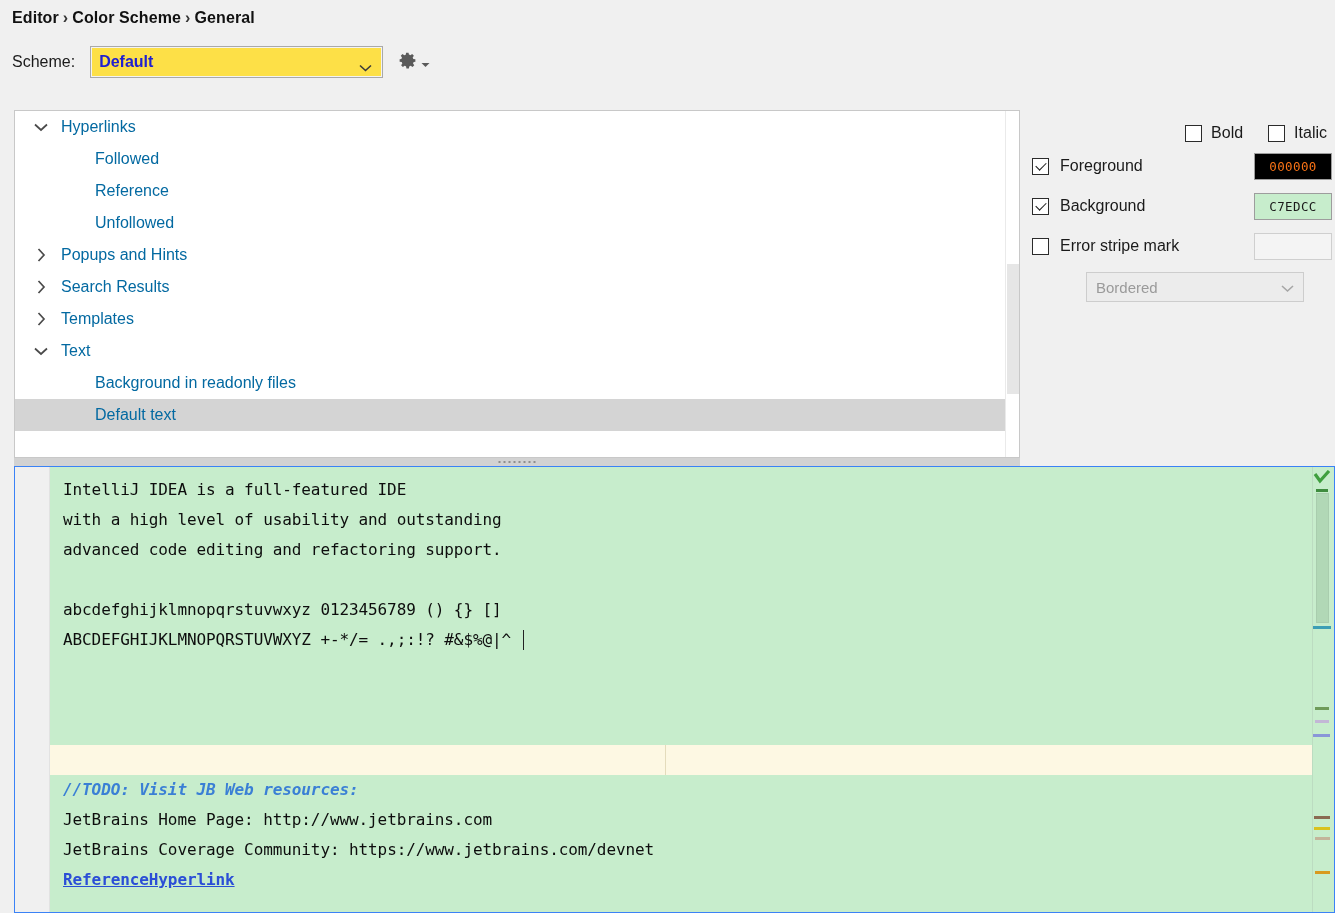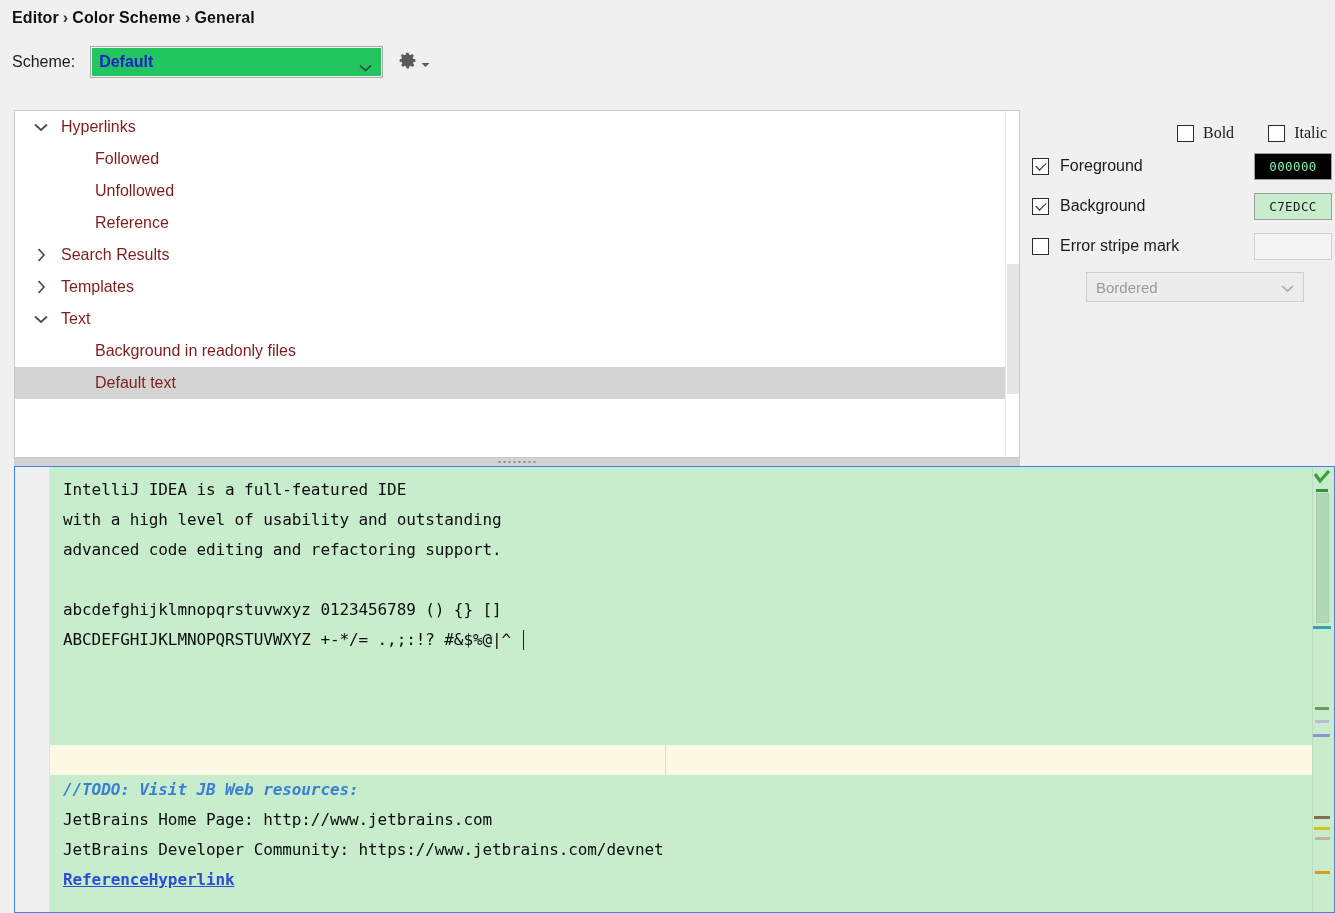--- a/index.html
+++ b/index.html
@@ -23,21 +23,21 @@
   #breadcrumb .sep{ font-weight:bold; padding:0 4px; color:#333; }
 
   
   #scheme-row{
     position:absolute; left:12px; top:46px;
     display:flex; align-items:center;
   }
   #scheme-label{ font-size:16px; color:#1a1a1a; margin-right:15px; }
   #scheme-combo{
     width:293px; height:32px;
-    background:#22c55e;
+    background:#fde047;
     border:1px solid #a9a9a9;
     box-shadow: inset 0 0 0 1px #f3f3f3;
     display:flex; align-items:center;
     padding:0 8px;
     position:relative;
   }
   #scheme-combo-value{
     color:#2020d0; font-weight:bold; font-size:16px;
   }
   #scheme-combo .chev{
@@ -51,21 +51,21 @@
   
   #tree-panel{
     position:absolute; left:14px; top:110px;
     width:1006px; height:348px;
     background:#ffffff;
     border:1px solid #c8c8c8;
     overflow:hidden;
   }
   .tree-row{
     height:32px; display:flex; align-items:center;
-    padding-left:14px; font-size:16px; color:#7f1d1d;
+    padding-left:14px; font-size:16px; color:#0369a1;
     position:relative; cursor:default;
   }
   .tree-row.selected{ background:#d4d4d4; }
   .tree-row .twisty{
     width:24px; display:flex; align-items:center; justify-content:center;
     flex:0 0 24px;
   }
   .tree-row .tlabel{ padding-left:8px; }
   .tree-row.child .tlabel{ padding-left:42px; }
 
@@ -89,22 +89,22 @@
     background:#fff; display:inline-block; position:relative;
     flex:0 0 17px;
   }
   .cb.checked::after{
     content:""; position:absolute; left:3px; top:3px;
     width:9px; height:5px;
     border-left:1.7px solid #1b1b1b; border-bottom:1.7px solid #1b1b1b;
     transform:rotate(-45deg);
   }
   #style-row{
-    display:flex; align-items:center; gap:9px;
-    justify-content:flex-end; padding-right:5px; height:26px;font-family:Liberation Serif, serif;
+    display:flex; align-items:center; 
+    justify-content:flex-end; padding-right:5px; height:26px;
   }
   #style-row .item{ display:flex; align-items:center; gap:9px; }
   #style-row .item + .item{ margin-left:25px; }
   #style-row .lbl{ font-size:16px; }
 
   .opt-row{
     display:flex; align-items:center; height:40px;
   }
   .opt-row .lbl{ font-size:16px; margin-left:11px; }
   .opt-row .swatch{
@@ -241,25 +241,33 @@
           </svg>
         </span>
         <span class="tlabel">Hyperlinks</span>
       </div>
       <div class="tree-row child">
         <span class="twisty"></span>
         <span class="tlabel">Followed</span>
       </div>
       <div class="tree-row child">
         <span class="twisty"></span>
-        <span class="tlabel">Unfollowed</span>
+        <span class="tlabel">Reference</span>
       </div>
       <div class="tree-row child">
         <span class="twisty"></span>
-        <span class="tlabel">Reference</span>
+        <span class="tlabel">Unfollowed</span>
+      </div>
+      <div class="tree-row">
+        <span class="twisty">
+          <svg width="9" height="14" viewBox="0 0 9 14">
+            <path d="M1.5 1 L7 7 L1.5 13" fill="none" stroke="#4a4a4a" stroke-width="1.7"></path>
+          </svg>
+        </span>
+        <span class="tlabel">Popups and Hints</span>
       </div>
       <div class="tree-row">
         <span class="twisty">
           <svg width="9" height="14" viewBox="0 0 9 14">
             <path d="M1.5 1 L7 7 L1.5 13" fill="none" stroke="#4a4a4a" stroke-width="1.7"></path>
           </svg>
         </span>
         <span class="tlabel">Search Results</span>
       </div>
       <div class="tree-row">
@@ -303,21 +311,21 @@
     <div class="item">
       <span class="cb" id="cb-italic"></span>
       <span class="lbl">Italic</span>
     </div>
   </div>
 
   <div id="opt-rows">
       <div class="opt-row">
         <span class="cb checked"></span>
         <span class="lbl">Foreground</span>
-        <span class="swatch" style="background: rgb(0, 0, 0); color: #86efac;">000000</span>
+        <span class="swatch" style="background: rgb(0, 0, 0); color: #f97316;">000000</span>
       </div>
       <div class="opt-row">
         <span class="cb checked"></span>
         <span class="lbl">Background</span>
         <span class="swatch" style="background: rgb(199, 237, 204); color: rgb(26, 26, 26);">C7EDCC</span>
       </div>
       <div class="opt-row">
         <span class="cb"></span>
         <span class="lbl">Error stripe mark</span>
         <span class="swatch empty"></span>
@@ -377,21 +385,21 @@
       <div class="code-line" style="top: 68px;">advanced code editing and refactoring support.</div>
       <div class="code-line" style="top: 98px;"></div>
       <div class="code-line" style="top: 128px;">abcdefghijklmnopqrstuvwxyz 0123456789 () {} []</div>
       <div class="code-line" style="top: 158px;">ABCDEFGHIJKLMNOPQRSTUVWXYZ +-*/= .,;:!? #&amp;$%@|^</div>
       <div class="code-line" style="top: 188px;"></div>
       <div class="code-line" style="top: 218px;"></div>
       <div class="code-line" style="top: 248px;"></div>
       <div class="code-line" style="top: 278px;"></div>
       <div class="code-line comment" style="top: 308px;">//TODO: Visit JB Web resources:</div>
       <div class="code-line" style="top: 338px;"><span>JetBrains Home Page: </span><span class="link">http://www.jetbrains.com</span></div>
-      <div class="code-line" style="top: 368px;"><span>JetBrains Developer Community: </span><span class="link">https://www.jetbrains.com/devnet</span></div>
+      <div class="code-line" style="top: 368px;"><span>JetBrains Coverage Community: </span><span class="link">https://www.jetbrains.com/devnet</span></div>
       <div class="code-line reflink" style="top: 398px;">ReferenceHyperlink</div>
     </div>
 
   <div id="caret" style="top: 163px;"></div>
 
   <div id="stripe">
     <div id="inspect-badge">
       <svg width="18" height="16" viewBox="0 0 18 16">
         <path d="M2 4 L7 11 L16 1" fill="none" stroke="#3f9f3f" stroke-width="3.2"></path>
       </svg>

